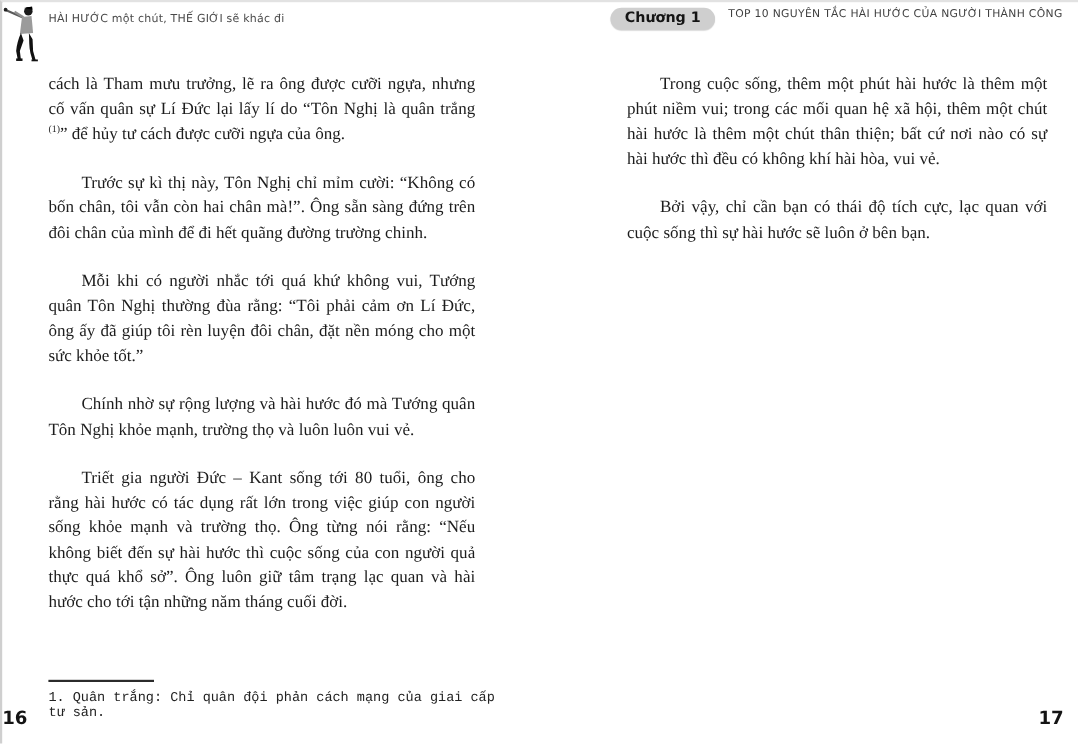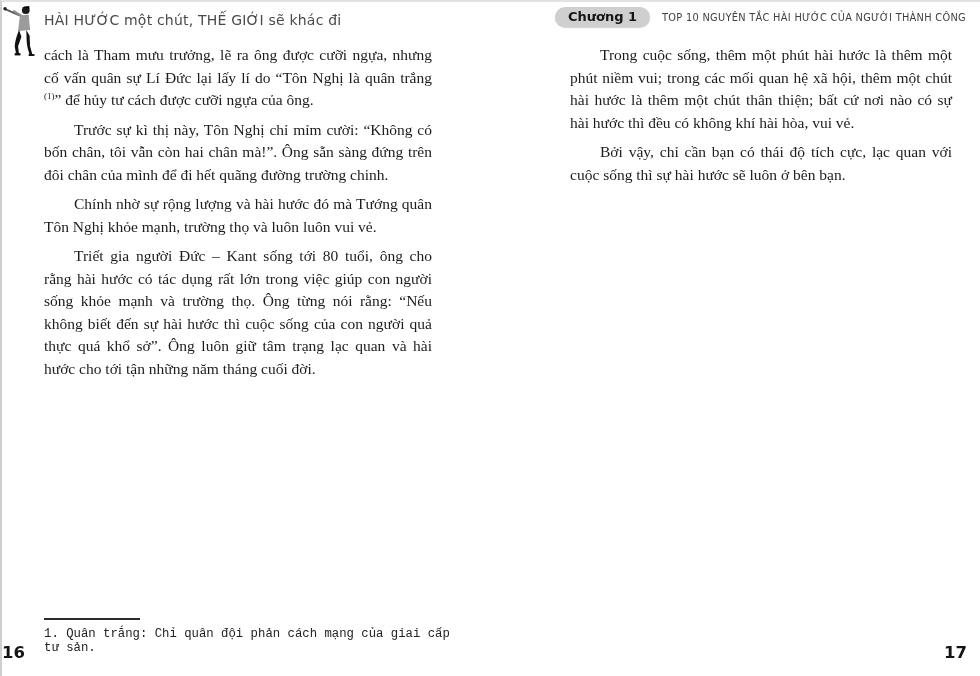--- a/index.html
+++ b/index.html
@@ -16,25 +16,25 @@
   }
 
   
   .golfer {
     position: absolute; left: 1px; top: 2px;
     width: 33px; height: 52px;
   }
   .header-left-title {
     position: absolute; left: 42px; top: 10px;
     font-family: "DejaVu Sans", sans-serif;
-    font-size: 14px; color: #4a4a4a; letter-spacing: .2px;
+    font-size: 10px; color: #4a4a4a; letter-spacing: .2px;
   }
   .header-right {
     position: absolute; right: 14px; top: 5px;
-    display: flex; align-items: center; gap: 12px;
+    display: flex; align-items: flex-start; gap: 12px;
   }
   .chapter-badge {
     background: #cfcfcf;
     border-radius: 14px;
     padding: 2px 13px 3px 13px;
     font-family: "DejaVu Sans", sans-serif;
     font-weight: bold; font-size: 13px; color: #141414;
     box-shadow: 0 1px 1px rgba(0,0,0,.18);
   }
   .chapter-title {
@@ -43,21 +43,21 @@
   }
 
   
   .text-col {
     position: absolute; top: 42px;
     font-size: 15.5px; line-height: 22.5px;
     text-align: justify;
   }
   .left-col  { left: 42px;  width: 388px; }
   .right-col { left: 568px; width: 382px; }
-  .para { margin-bottom: 7px; text-indent: 30px; }
+  .para { margin-bottom: 7px; text-indent: 30px; margin-top: 22px; }
   .para.no-indent { text-indent: 0; }
   .fn-ref { font-size: 9px; vertical-align: super; line-height: 0; }
 
   
   .footnote-block { position: absolute; left: 42px; top: 616px; width: 420px; }
   .footnote-rule { width: 96px; height: 2px; background: #2b2b2b; margin-bottom: 7px; }
   .footnote-text {
     font-family: Liberation Mono, monospace;
     font-size: 12.3px; color: #222;
   }
@@ -90,20 +90,21 @@
 <div class="header-left-title">HÀI HƯỚC một chút, THẾ GIỚI sẽ khác đi</div>
 
 <div class="header-right">
   <span class="chapter-badge">Chương 1</span>
   <span class="chapter-title">TOP 10 NGUYÊN TẮC HÀI HƯỚC CỦA NGƯỜI THÀNH CÔNG</span>
 </div>
 
 <div class="text-col left-col">
   <p class="para no-indent"><span>cách là Tham mưu trưởng, lẽ ra ông được cưỡi ngựa, nhưng cố vấn quân sự Lí Đức lại lấy lí do “Tôn Nghị là quân trắng </span><sup class="fn-ref">(1)</sup><span>” để hủy tư cách được cưỡi ngựa của ông.</span></p>
   <p class="para">Trước sự kì thị này, Tôn Nghị chỉ mỉm cười: “Không có bốn chân, tôi vẫn còn hai chân mà!”. Ông sẵn sàng đứng trên đôi chân của mình để đi hết quãng đường trường chinh.</p>
+  <p class="para">Mỗi khi có người nhắc tới quá khứ không vui, Tướng quân Tôn Nghị thường đùa rằng: “Tôi phải cảm ơn Lí Đức, ông ấy đã giúp tôi rèn luyện đôi chân, đặt nền móng cho một sức khỏe tốt.”</p>
   <p class="para">Chính nhờ sự rộng lượng và hài hước đó mà Tướng quân Tôn Nghị khỏe mạnh, trường thọ và luôn luôn vui vẻ.</p>
   <p class="para">Triết gia người Đức – Kant sống tới 80 tuổi, ông cho rằng hài hước có tác dụng rất lớn trong việc giúp con người sống khỏe mạnh và trường thọ. Ông từng nói rằng: “Nếu không biết đến sự hài hước thì cuộc sống của con người quả thực quá khổ sở”. Ông luôn giữ tâm trạng lạc quan và hài hước cho tới tận những năm tháng cuối đời.</p>
 </div>
 
 <div class="text-col right-col">
   <p class="para">Trong cuộc sống, thêm một phút hài hước là thêm một phút niềm vui; trong các mối quan hệ xã hội, thêm một chút hài hước là thêm một chút thân thiện; bất cứ nơi nào có sự hài hước thì đều có không khí hài hòa, vui vẻ.</p>
   <p class="para">Bởi vậy, chỉ cần bạn có thái độ tích cực, lạc quan với cuộc sống thì sự hài hước sẽ luôn ở bên bạn.</p>
 </div>
 
 <div class="footnote-block">

